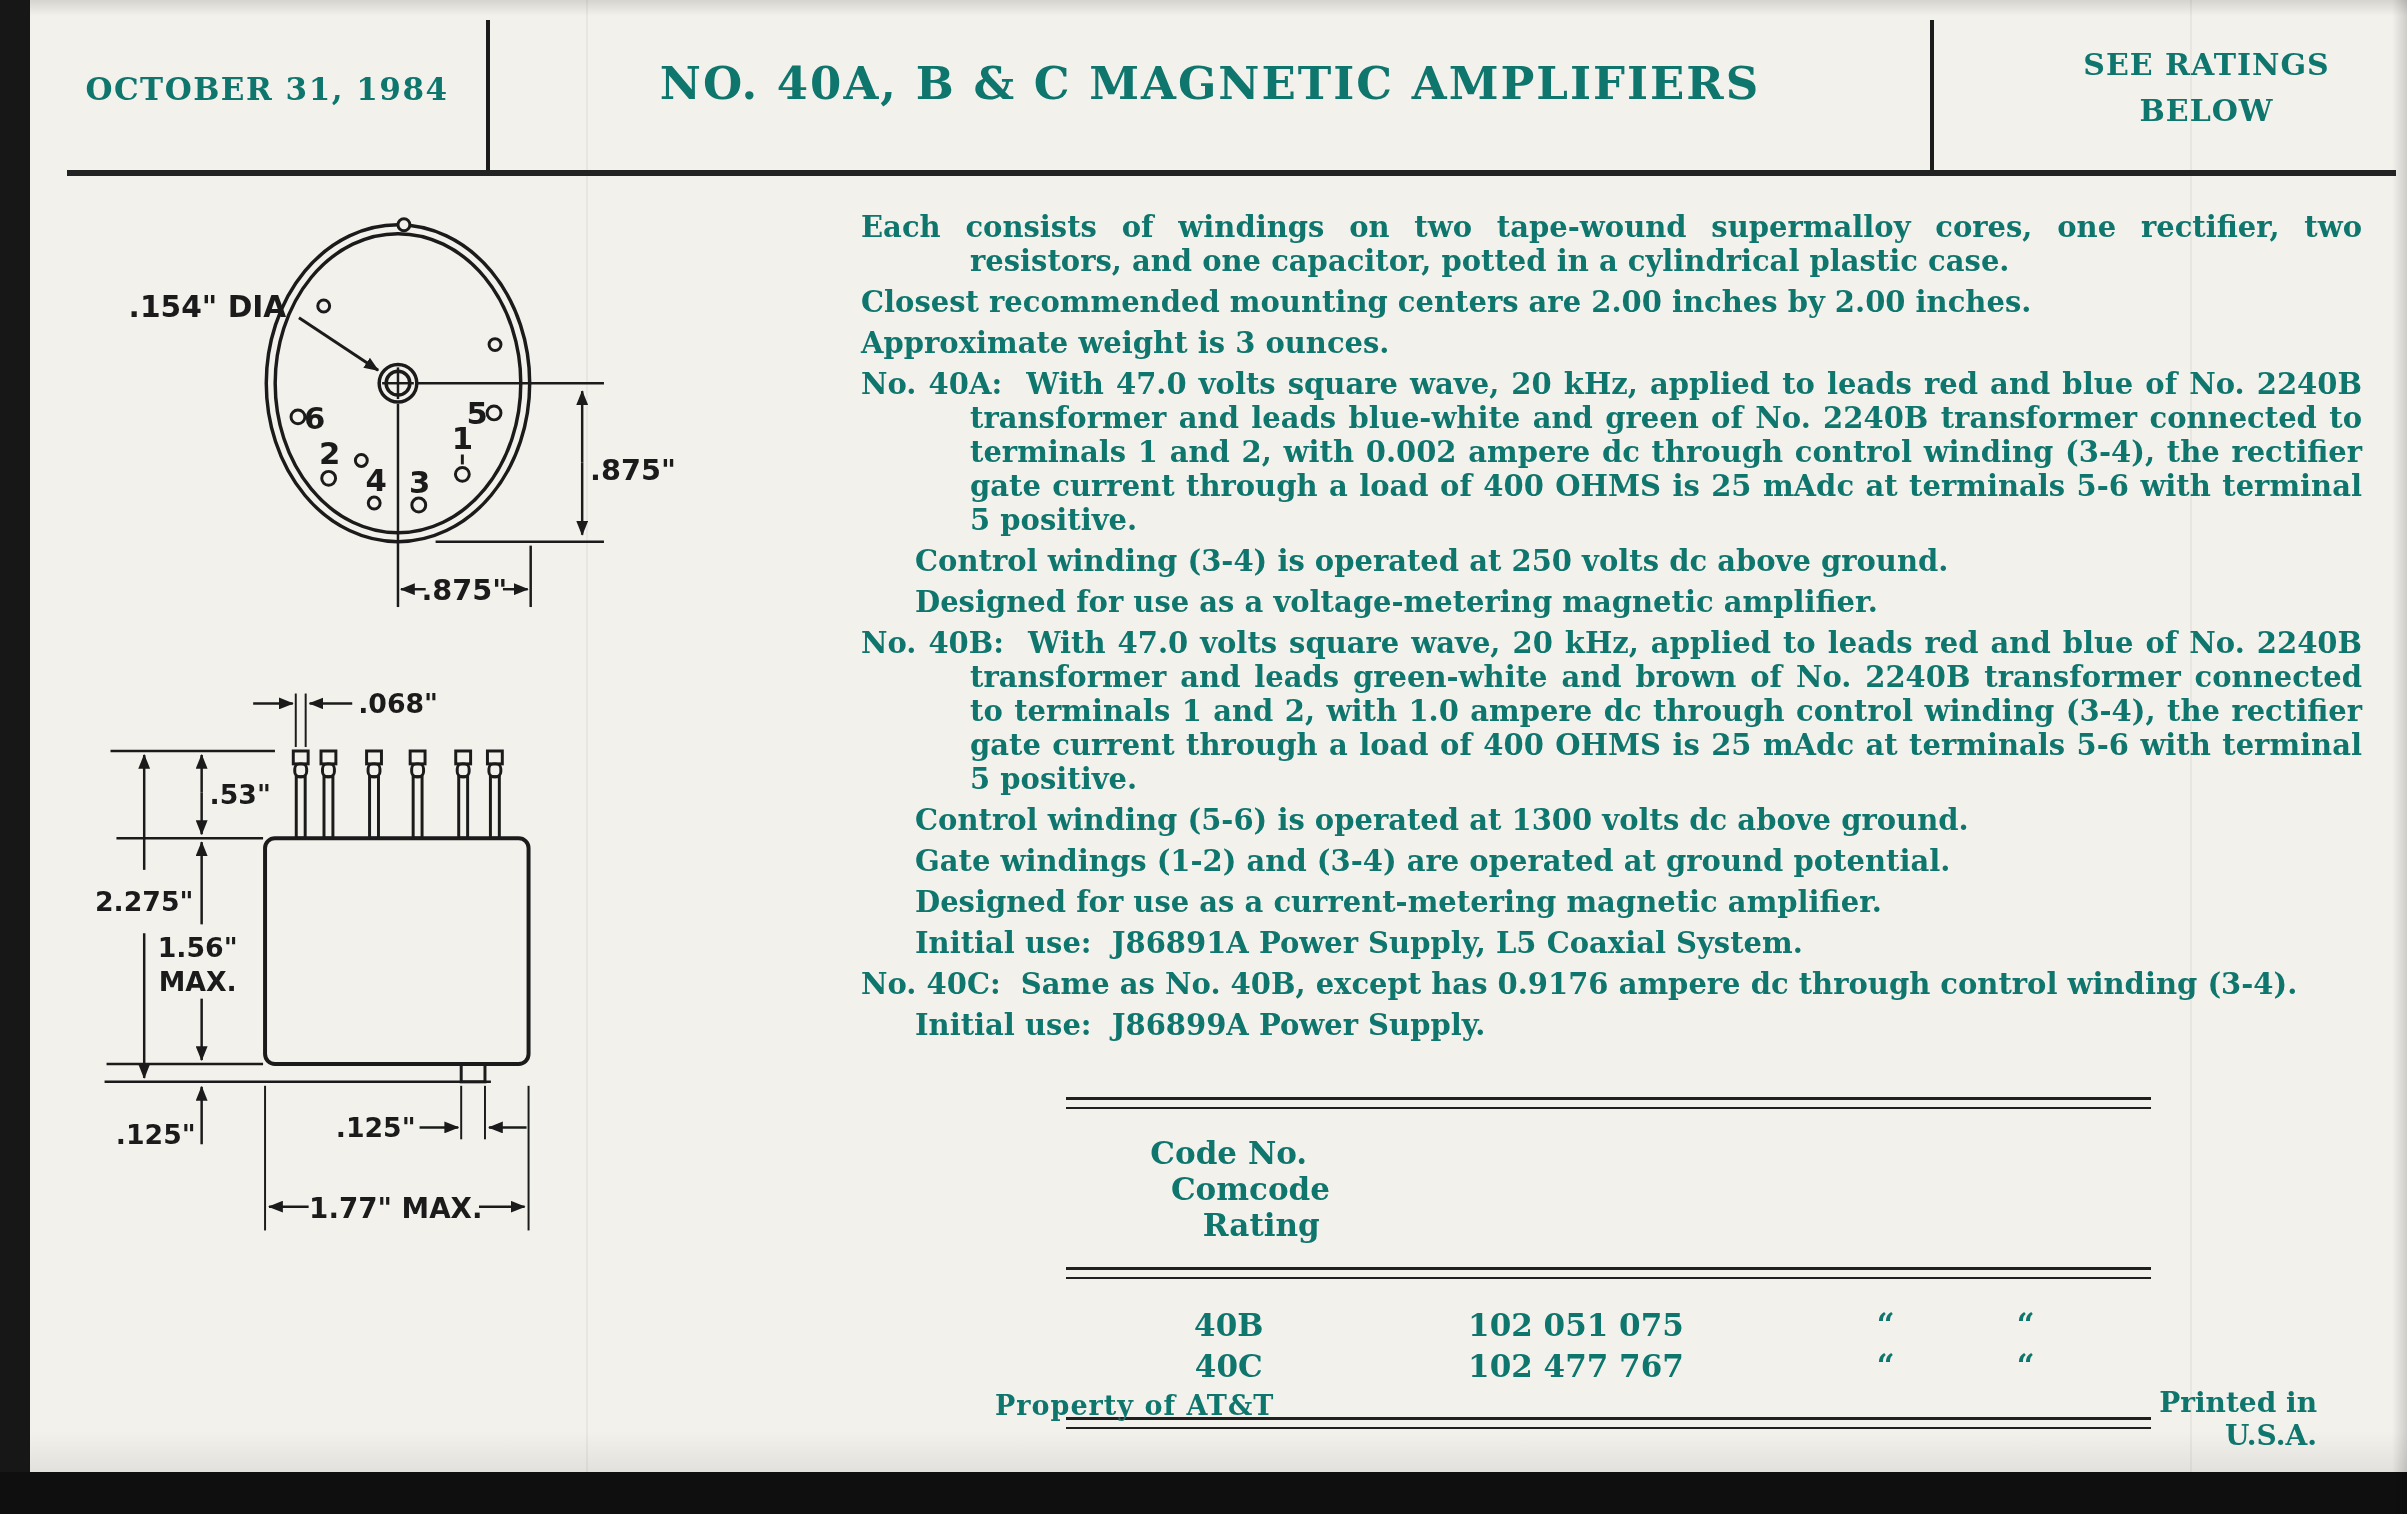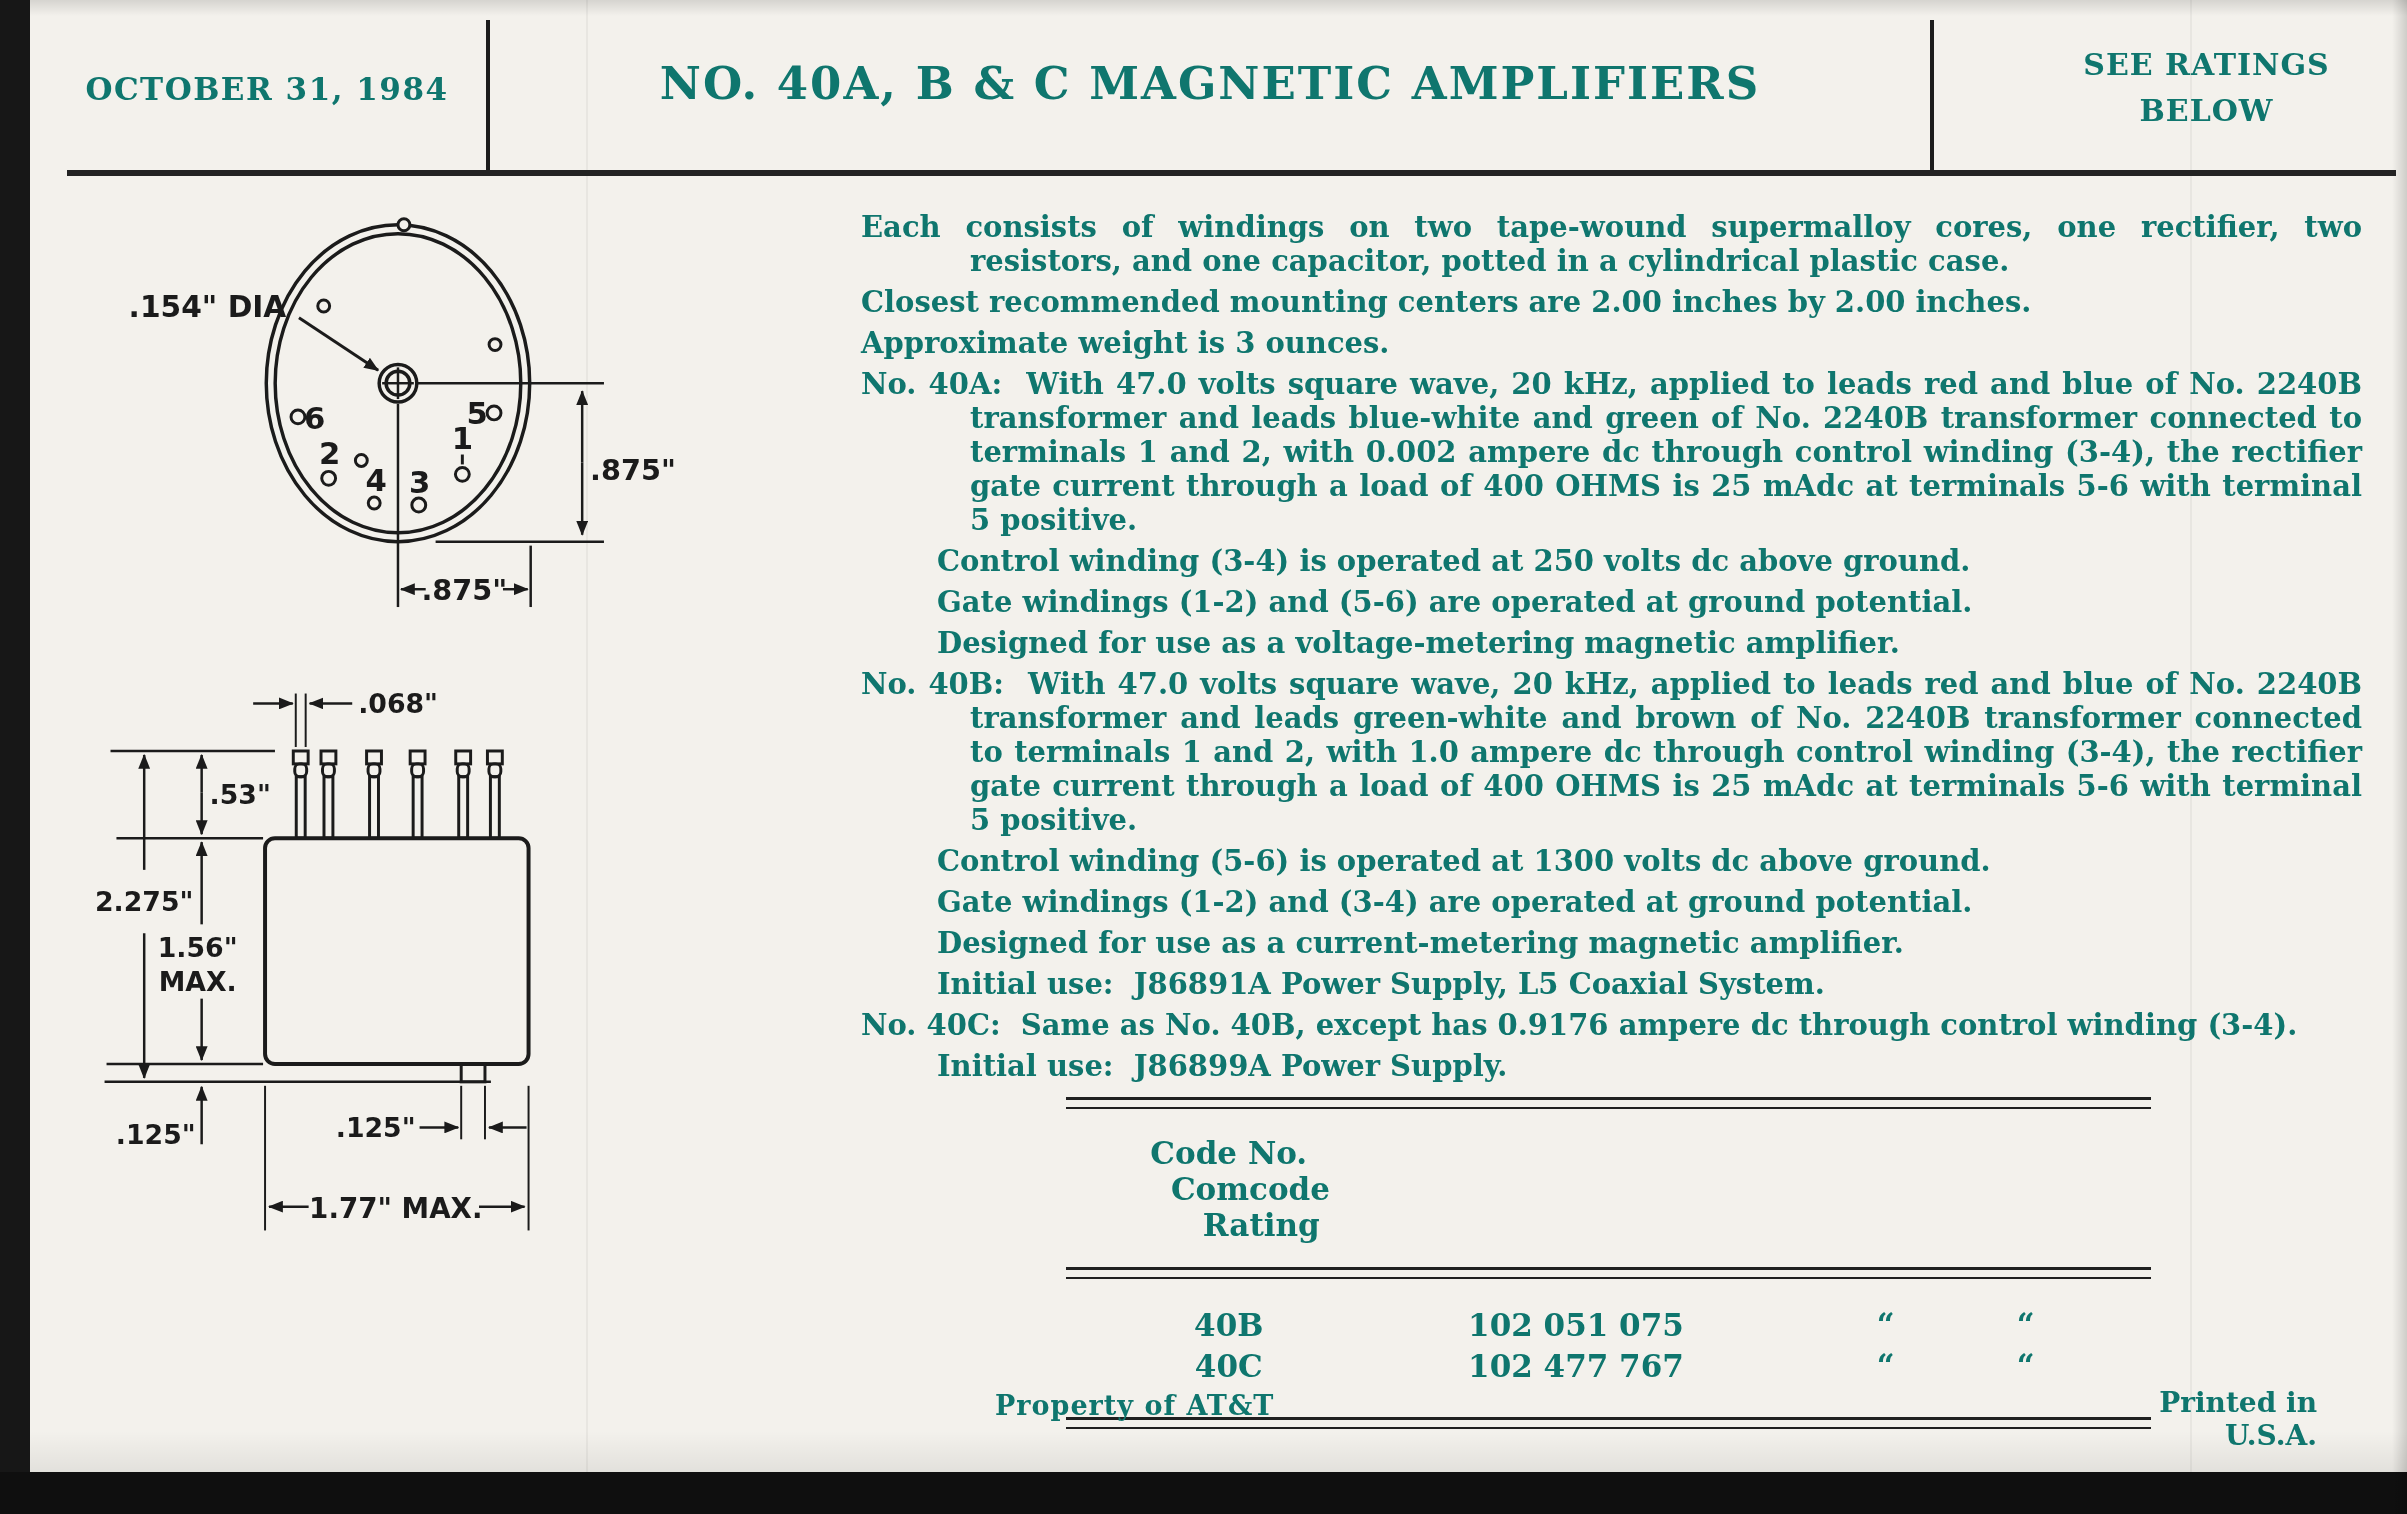--- a/index.html
+++ b/index.html
@@ -29,21 +29,21 @@
   .vline.v1{left:486px;}
   .vline.v2{left:1930px;}
   .hdr-rule{position:absolute;left:67px;top:170px;width:2329px;height:6px;background:#232323;}
 
   
   .body-col{position:absolute;left:861px;top:210px;width:1501px;font-size:29px;
             font-weight:700;line-height:34px;text-align:justify;}
   .para{margin:0 0 7px 0;}
   .para.hang{padding-left:109px;text-indent:-109px;}
   .para.flush{padding-left:0;}
-  .para.sub{margin-left:76px;}
+  .para.sub{margin-left:54px;}
 
   
   .rtable{position:absolute;left:1066px;top:1097px;width:1085px;}
   .drule{height:7px;border-top:3px solid #202020;border-bottom:2px solid #202020;}
   .t-head{display:flex;padding:26px 0 24px 0;font-size:31px;font-weight:700;flex-direction:column;}
   .t-head .c1,.t-row .c1{width:30%;text-align:center;}
   .t-head .c2,.t-row .c2{width:34%;text-align:center;}
   .t-head .c3,.t-row .c3{width:36%;text-align:center;}
   .t-body{padding:26px 0 30px 0;}
   .t-row{display:flex;font-size:31px;font-weight:700;line-height:41px;}
@@ -201,21 +201,20 @@
     <text x="360" y="498" font-size="27" text-anchor="end">.125"</text>
     <text x="340" y="579" font-size="28" text-anchor="middle">1.77" MAX.</text>
   </svg>
 
   <div class="body-col">
       <div class="para hang">Each consists of windings on two tape-wound supermalloy cores, one rectifier, two resistors, and one capacitor, potted in a cylindrical plastic case.</div>
       <div class="para flush">Closest recommended mounting centers are 2.00 inches by 2.00 inches.</div>
       <div class="para flush">Approximate weight is 3 ounces.</div>
       <div class="para hang">No. 40A:&nbsp; With 47.0 volts square wave, 20 kHz, applied to leads red and blue of No. 2240B transformer and leads blue-white and green of No. 2240B transformer connected to terminals 1 and 2, with 0.002 ampere dc through control winding (3-4), the rectifier gate current through a load of 400 OHMS is 25 mAdc at terminals 5-6 with terminal 5 positive.</div>
       <div class="para sub">Control winding (3-4) is operated at 250 volts dc above ground.</div>
-      <div class="para sub">Gate windings (1-2) and (5-6) are operated at ground potential.</div>
       <div class="para sub">Designed for use as a voltage-metering magnetic amplifier.</div>
       <div class="para hang">No. 40B:&nbsp; With 47.0 volts square wave, 20 kHz, applied to leads red and blue of No. 2240B transformer and leads green-white and brown of No. 2240B transformer connected to terminals 1 and 2, with 1.0 ampere dc through control winding (3-4), the rectifier gate current through a load of 400 OHMS is 25 mAdc at terminals 5-6 with terminal 5 positive.</div>
       <div class="para sub">Control winding (5-6) is operated at 1300 volts dc above ground.</div>
       <div class="para sub">Gate windings (1-2) and (3-4) are operated at ground potential.</div>
       <div class="para sub">Designed for use as a current-metering magnetic amplifier.</div>
       <div class="para sub">Initial use:&nbsp; J86891A Power Supply, L5 Coaxial System.</div>
       <div class="para hang">No. 40C:&nbsp; Same as No. 40B, except has 0.9176 ampere dc through control winding (3-4).</div>
       <div class="para sub">Initial use:&nbsp; J86899A Power Supply.</div>
     </div>
 

